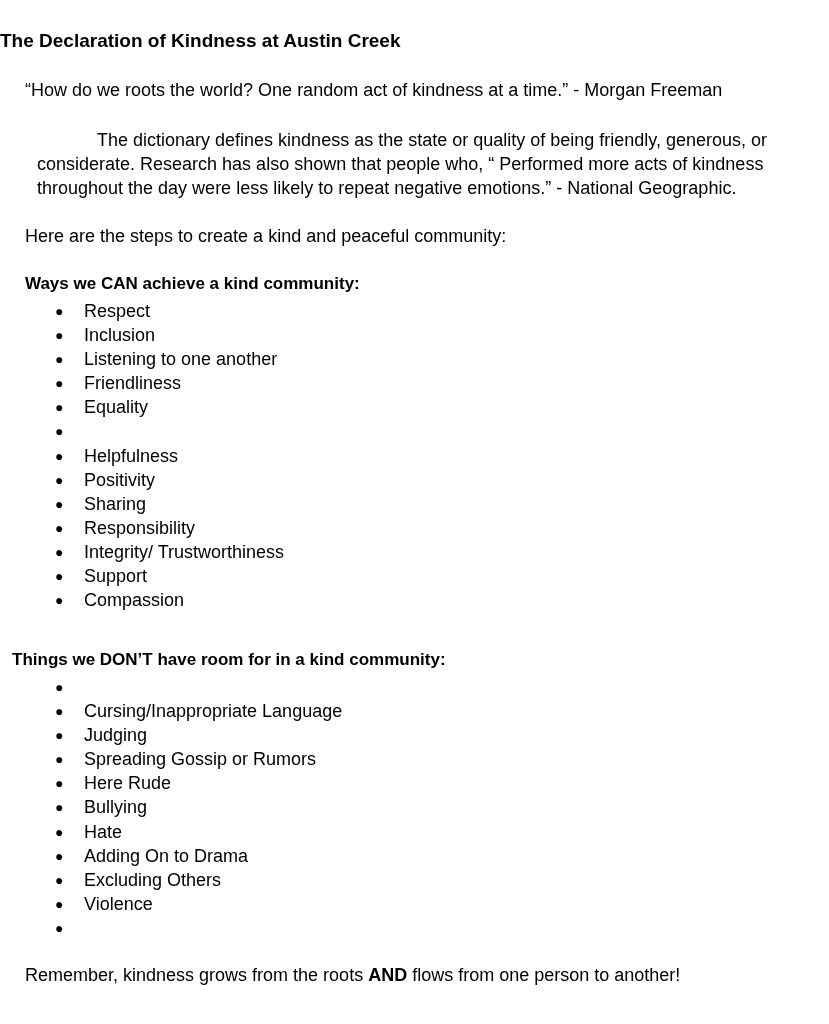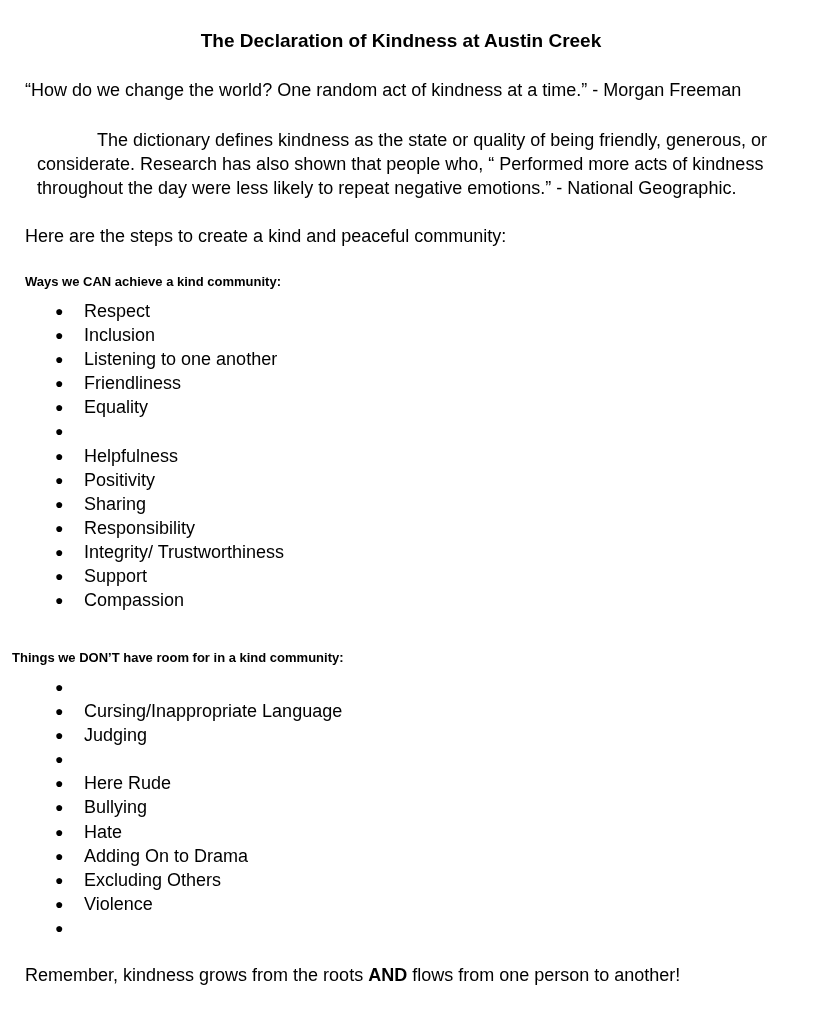--- a/index.html
+++ b/index.html
@@ -2,46 +2,46 @@
 <html><head>
   <meta charset="utf-8">
   <style>
     html, body { margin: 0; padding: 0; background: #ffffff; }
     body {
       width: 829px; height: 1024px; overflow: hidden; position: relative;
       font-family: "Liberation Sans", sans-serif; color: #000000;
       font-size: 18px;
     }
     .title {
-      position: absolute; left: 0; top: 30px; width: 802px; text-align: center;
+      position: absolute; left: 0; top: 30px; width: 802px; text-align: left;
       font-weight: bold; font-size: 19px;
     }
     .quote { position: absolute; left: 25px; top: 80px; }
     .para { position: absolute; left: 25px; top: 128px; width: 760px; line-height: 24px; margin-left: 12px; }
     .para .indent { display: inline-block; width: 60px; }
     .steps { position: absolute; left: 25px; top: 226px; }
-    .heading { position: absolute; left: 25px; font-weight: bold; font-size: 13px; }
+    .heading { position: absolute; left: 25px; font-weight: bold; font-size: 17px; }
     .h1 { top: 274px; }
     .h2 { top: 650px; left: 12px; }
     ul.list {
       position: absolute; left: 0; margin: 0; padding: 0; list-style: none;
     }
     ul.list li { position: relative; height: 24.1px; line-height: 24px; padding-left: 84px; }
     ul.list li .bullet {
       position: absolute; left: 55px; top: 0; font-size: 14px;
     }
     .l1 { top: 299px; }
     .l2 { top: 675px; }
     .closing { position: absolute; left: 25px; top: 965px; text-align: right; }
   </style>
 </head>
 <body>
 
 <div class="title">The Declaration of Kindness at Austin Creek</div>
-<div class="quote">“How do we change the world? One random act of kindness at a time.” - Morgan Freeman</div>
+<div class="quote">“How do we roots the world? One random act of kindness at a time.” - Morgan Freeman</div>
 <div class="para"><span class="indent"></span><span>The dictionary defines kindness as the state or quality of being friendly, generous, or considerate. Research has also shown that people who, “ Performed more acts of kindness throughout the day were less likely to repeat negative emotions.” - National Geographic.</span></div>
 <div class="steps">Here are the steps to create a kind and peaceful community:</div>
 
 <div class="heading h1">Ways we CAN achieve a kind community:</div>
 <ul class="list l1">
     <li><span class="bullet">●</span><span>Respect</span></li>
     <li><span class="bullet">●</span><span>Inclusion</span></li>
     <li><span class="bullet">●</span><span>Listening to one another</span></li>
     <li><span class="bullet">●</span><span>Friendliness</span></li>
     <li><span class="bullet">●</span><span>Equality</span></li>
@@ -53,21 +53,21 @@
     <li><span class="bullet">●</span><span>Integrity/ Trustworthiness</span></li>
     <li><span class="bullet">●</span><span>Support</span></li>
     <li><span class="bullet">●</span><span>Compassion</span></li>
   </ul>
 
 <div class="heading h2">Things we DON’T have room for in a kind community:</div>
 <ul class="list l2">
     <li><span class="bullet">●</span></li>
     <li><span class="bullet">●</span><span>Cursing/Inappropriate Language</span></li>
     <li><span class="bullet">●</span><span>Judging</span></li>
-    <li><span class="bullet">●</span></li>
+    <li><span class="bullet">●</span><span>Spreading Gossip or Rumors</span></li>
     <li><span class="bullet">●</span><span>Here Rude</span></li>
     <li><span class="bullet">●</span><span>Bullying</span></li>
     <li><span class="bullet">●</span><span>Hate</span></li>
     <li><span class="bullet">●</span><span>Adding On to Drama</span></li>
     <li><span class="bullet">●</span><span>Excluding Others</span></li>
     <li><span class="bullet">●</span><span>Violence</span></li>
     <li><span class="bullet">●</span></li>
   </ul>
 
 <div class="closing"><span>Remember, kindness grows from the roots </span><b>AND</b><span> flows from one person to another!</span></div>

